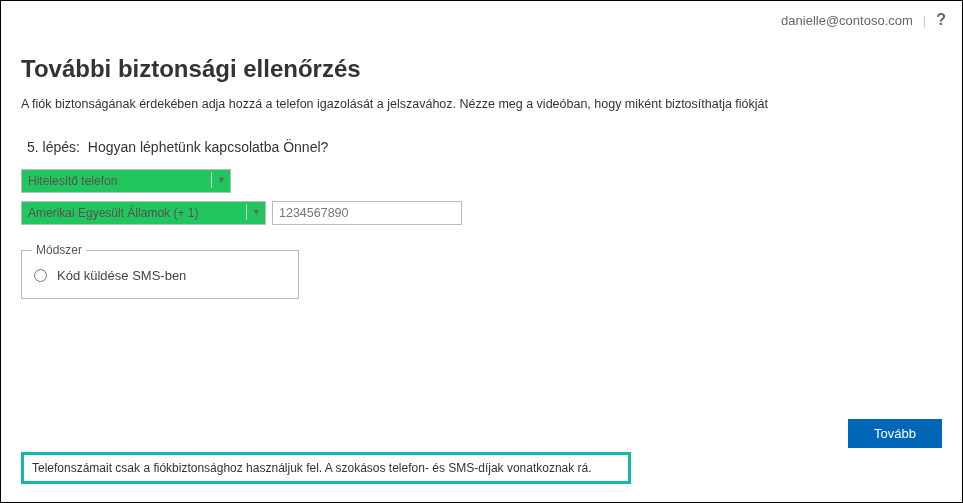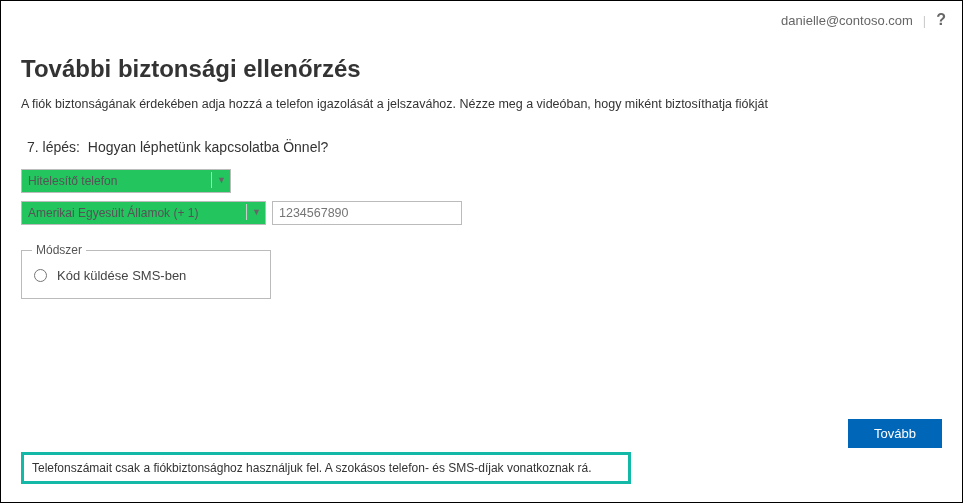--- a/index.html
+++ b/index.html
@@ -107,21 +107,21 @@
     .phone-input {
       border: 1px solid #bbb;
       height: 24px;
       width: 190px;
       padding: 0 6px;
       font-size: 12.5px;
       color: #999;
     }
     fieldset.method {
       border: 1px solid #bbb;
-      width: 250px;
+      width: 278px;
       margin-top: 18px;
       padding: 6px 10px 10px 10px;
     }
     fieldset.method legend {
       font-size: 12px;
       padding: 0 4px;
       color: #555;
     }
     .radio-row {
       display: flex;
@@ -163,21 +163,21 @@
     <span class="divider-v">|</span>
     <span class="help-icon">?</span>
   </div>
 </div>
 
 <div class="content">
   <h1>További biztonsági ellenőrzés</h1>
   <p class="subtitle">A fiók biztonságának érdekében adja hozzá a telefon igazolását a jelszavához. Nézze meg a videóban, hogy miként biztosíthatja fiókját</p>
 
   <p class="step-label">
-    <span>7. lépés:</span>
+    <span>5. lépés:</span>
     <span>Hogyan léphetünk kapcsolatba Önnel?</span>
   </p>
 
   <div class="select-row">
     <div class="select select-method">
       <span>Hitelesítő telefon</span>
     </div>
   </div>
 
   <div class="select-row">

